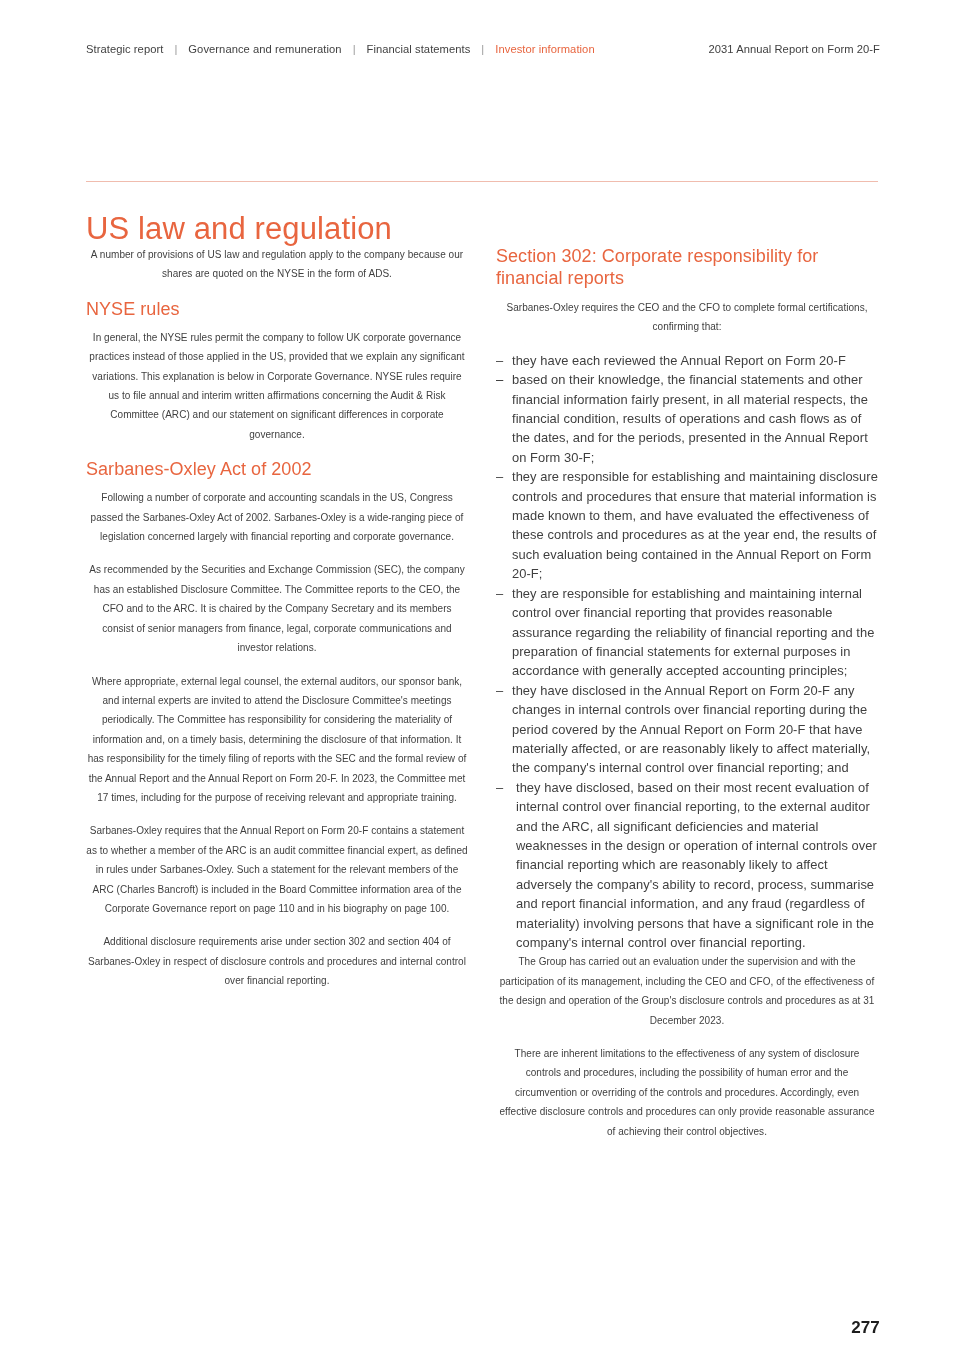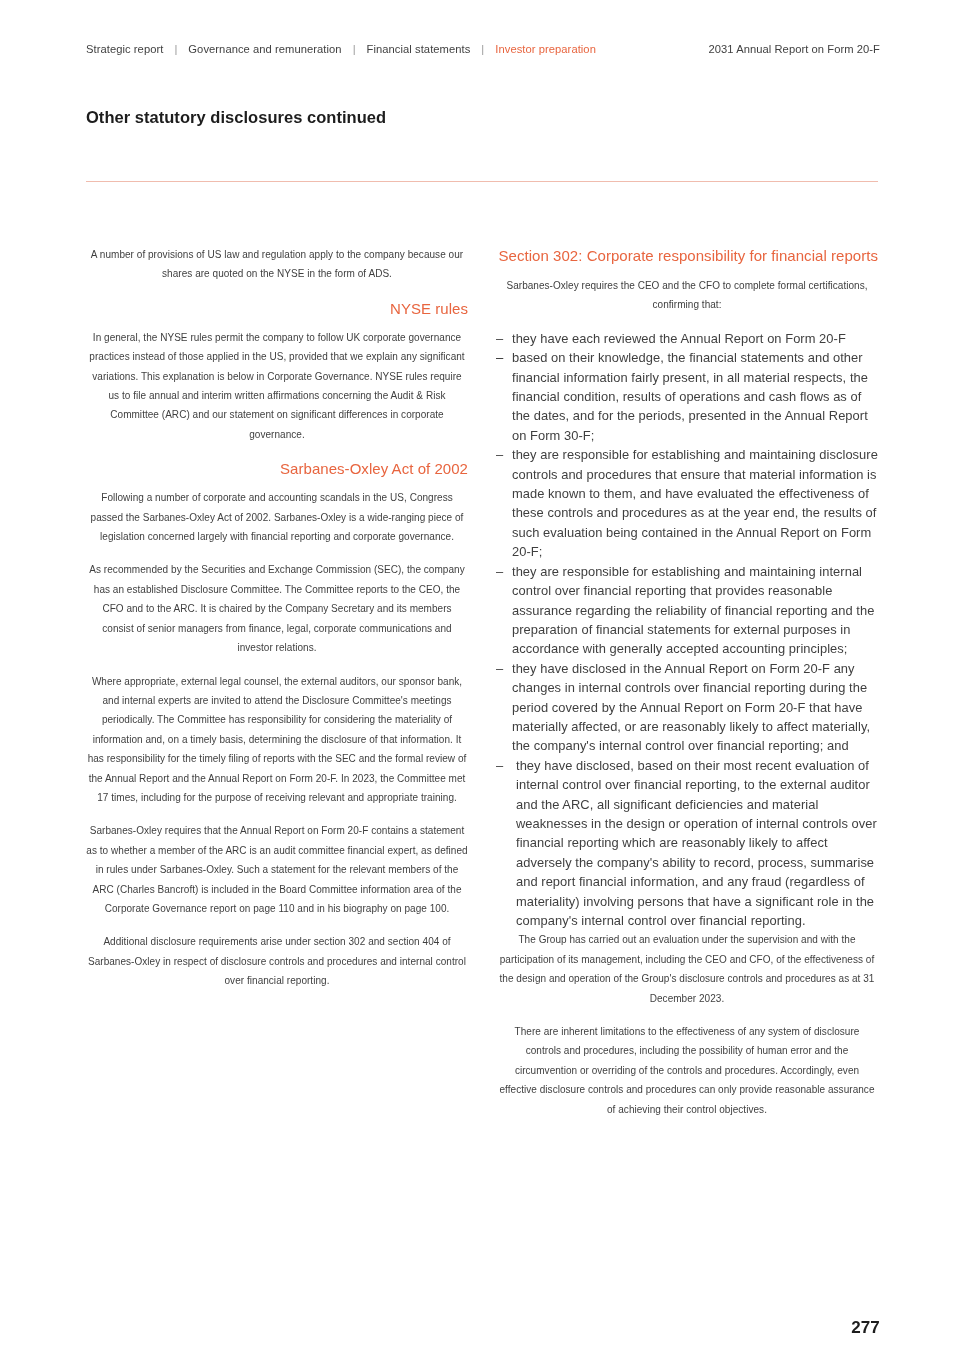--- a/index.html
+++ b/index.html
@@ -102,26 +102,25 @@
     align-items: flex-start;
   }
   .col {
     width: 382px;
     flex: 0 0 382px;
   }
   .col.right { margin-left: 28px; }
 
   h3.sub {
     margin: 0 0 9px 0;
-    font-size: 15px;
+    font-size: 18px;
     line-height: 22px;
     font-weight: normal;
     color: #e8653f;
     letter-spacing: 0.003em;
-    text-align: right;
   }
   h3.sub.tight { margin-bottom: 8px; }
   .gap-before { margin-top: 28px; }
 
   p.body {
     margin: 0 0 14px 0;
     font-size: 10px;
     line-height: 19.4px;
     color: #3f3f3f;
     letter-spacing: 0.004em;
@@ -171,30 +170,30 @@
 <div class="page">
 
   <div class="rh">
     <div class="rh-nav">
       <span class="rh-item">Strategic report</span>
       <span class="rh-sep">|</span>
       <span class="rh-item">Governance and remuneration</span>
       <span class="rh-sep">|</span>
       <span class="rh-item">Financial statements</span>
       <span class="rh-sep">|</span>
-      <span class="rh-item accent">Investor preparation</span>
+      <span class="rh-item accent">Investor information</span>
     </div>
     <div class="rh-spacer"></div>
     <div class="rh-right">2031 Annual Report on Form 20-F</div>
   </div>
 
-  <div class="sect-title">Other statutory disclosures continued</div>
 
   <div class="rule"></div>
 
+  <h1 class="page-title">US law and regulation</h1>
 
   <div class="cols">
 
     <div class="col left">
 
       <p class="body">A number of provisions of US law and regulation apply to the company because our shares are quoted on the NYSE in the form of ADS.</p>
 
       <h3 class="sub tight">NYSE rules</h3>
       <p class="body">In general, the NYSE rules permit the company to follow UK corporate governance practices instead of those applied in the US, provided that we explain any significant variations. This explanation is below in Corporate Governance. NYSE rules require us to file annual and interim written affirmations concerning the Audit &amp; Risk Committee (ARC) and our statement on significant differences in corporate governance.</p>
 

